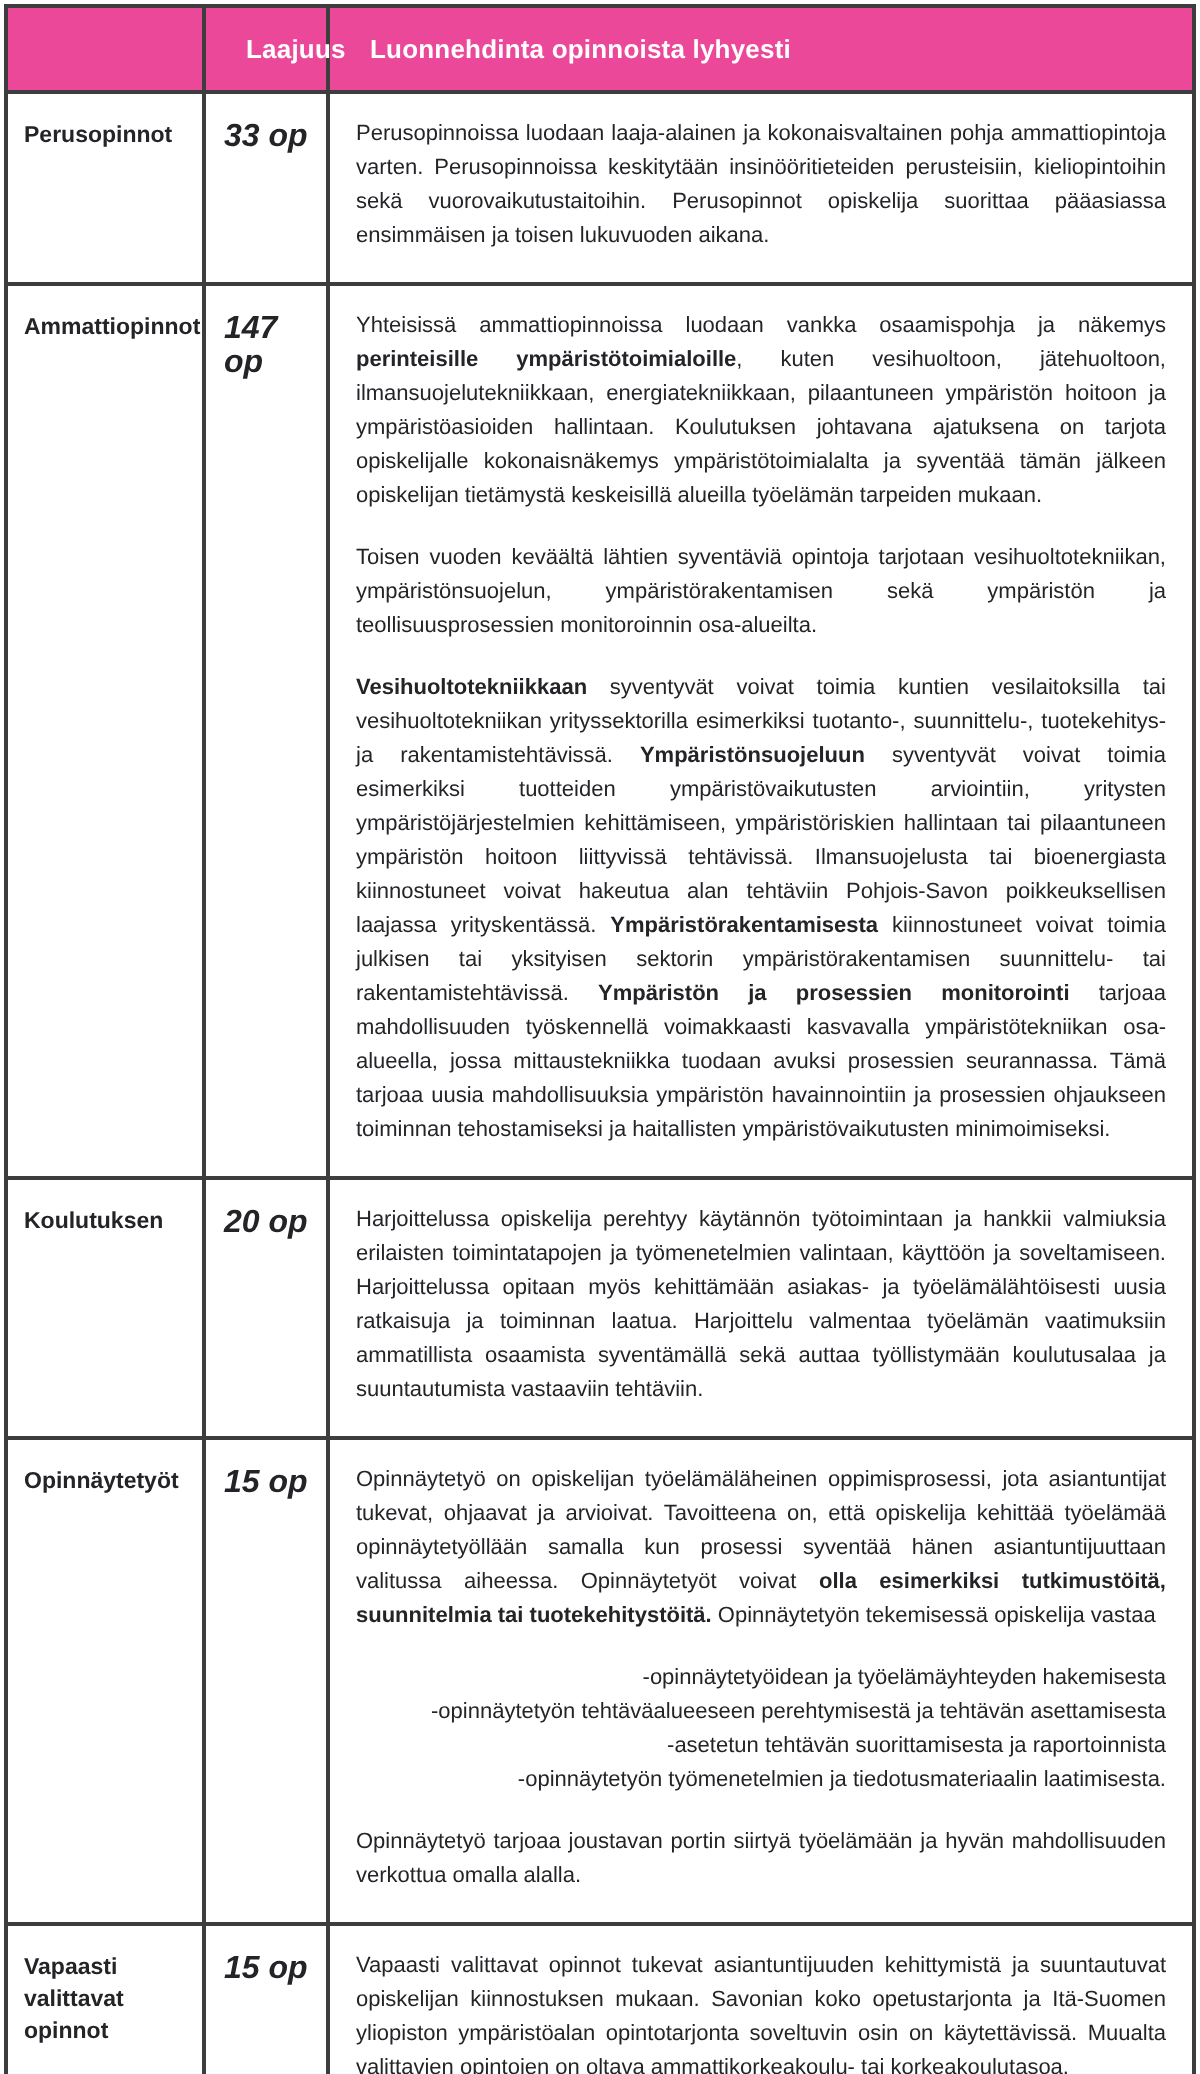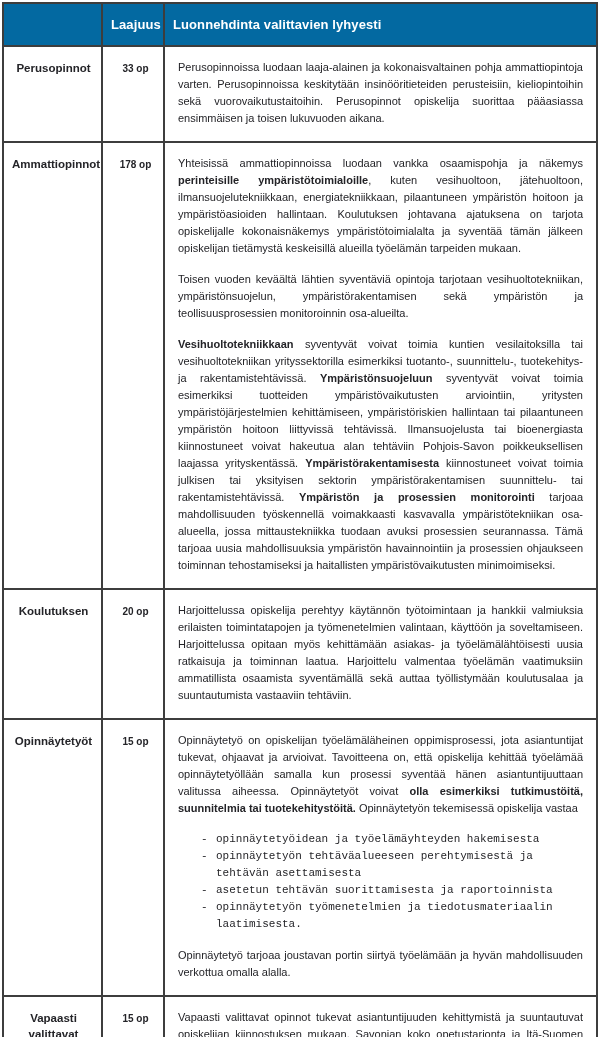--- a/index.html
+++ b/index.html
@@ -19,64 +19,63 @@
     width: 100%;
     table-layout: fixed;
   }
   col.c1 { width: 99px; }
   col.c2 { width: 62px; }
   col.c3 { width: auto; }
 
   th, td {
     border: 2px solid #3d3d3d;
     vertical-align: top;
-    text-align: center;
   }
   thead th {
-    background: #0369a1;
+    background: #ec4899;
     color: #ffffff;
     font-size: 13px;
     font-weight: bold;
     text-align: left;
-    padding: 13px 8px;
+    padding: 13px 20px;
     letter-spacing: 0.1px;
   }
   td {
     font-size: 11px;
     line-height: 17px;
   }
   td.label-cell {
     font-weight: bold;
     font-size: 11.5px;
     padding: 13px 6px 8px 8px;
     line-height: 16px;
   }
   td.extent-cell {
     font-weight: bold;
-    font-size: 10px;
+    font-size: 16px;
     padding: 13px 4px 8px 9px;
+    font-style: italic;
   }
   td.desc-cell {
     padding: 4px 13px 6px 13px;
     text-align: justify;
   }
   td.desc-cell p {
     margin: 8px 0 14px 0;
   }
   td.desc-cell p:last-child {
     margin-bottom: 8px;
   }
   td.desc-cell ul {
     list-style: none;
     margin: 0 0 14px 0;
     padding: 0 0 0 38px;
   }
   td.desc-cell li {
-    text-align: left;
-    font-family: Liberation Mono, monospace;
+    text-align: right;
   }
   td.desc-cell li::before {
     content: "-";
     display: inline-block;
     width: 15px;
     margin-left: -15px;
   }
   b { font-weight: bold; }
 </style>
 </head>
@@ -86,34 +85,34 @@
   <table class="modules">
     <colgroup>
       <col class="c1">
         <col class="c2">
         <col class="c3">
     </colgroup>
     <thead>
       <tr>
         <th></th>
         <th>Laajuus</th>
-        <th>Luonnehdinta valittavien lyhyesti</th>
+        <th>Luonnehdinta opinnoista lyhyesti</th>
       </tr>
     </thead>
     <tbody id="rows">
         <tr>
           <td class="label-cell">Perusopinnot</td>
           <td class="extent-cell">33 op</td>
           <td class="desc-cell">
             <p><span>Perusopinnoissa luodaan laaja-alainen ja kokonaisvaltainen pohja ammattiopintoja varten. Perusopinnoissa keskitytään insinööritieteiden perusteisiin, kieliopintoihin sekä vuorovaikutustaitoihin. Perusopinnot opiskelija suorittaa pääasiassa ensimmäisen ja toisen lukuvuoden aikana.</span></p>
           </td>
         </tr>
         <tr>
           <td class="label-cell">Ammattiopinnot</td>
-          <td class="extent-cell">178 op</td>
+          <td class="extent-cell">147 op</td>
           <td class="desc-cell">
             <p><span>Yhteisissä ammattiopinnoissa luodaan vankka osaamispohja ja näkemys </span><b>perinteisille ympäristötoimialoille</b><span>, kuten vesihuoltoon, jätehuoltoon, ilmansuojelutekniikkaan, energiatekniikkaan, pilaantuneen ympäristön hoitoon ja ympäristöasioiden hallintaan. Koulutuksen johtavana ajatuksena on tarjota opiskelijalle kokonaisnäkemys ympäristötoimialalta ja syventää tämän jälkeen opiskelijan tietämystä keskeisillä alueilla työelämän tarpeiden mukaan.</span></p>
             <p><span>Toisen vuoden keväältä lähtien syventäviä opintoja tarjotaan vesihuoltotekniikan, ympäristönsuojelun, ympäristörakentamisen sekä ympäristön ja teollisuusprosessien monitoroinnin osa-alueilta.</span></p>
             <p><b>Vesihuoltotekniikkaan</b><span> syventyvät voivat toimia kuntien vesilaitoksilla tai vesihuoltotekniikan yrityssektorilla esimerkiksi tuotanto-, suunnittelu-, tuotekehitys- ja rakentamistehtävissä. </span><b>Ympäristönsuojeluun</b><span> syventyvät voivat toimia esimerkiksi tuotteiden ympäristövaikutusten arviointiin, yritysten ympäristöjärjestelmien kehittämiseen, ympäristöriskien hallintaan tai pilaantuneen ympäristön hoitoon liittyvissä tehtävissä. Ilmansuojelusta tai bioenergiasta kiinnostuneet voivat hakeutua alan tehtäviin Pohjois-Savon poikkeuksellisen laajassa yrityskentässä. </span><b>Ympäristörakentamisesta</b><span> kiinnostuneet voivat toimia julkisen tai yksityisen sektorin ympäristörakentamisen suunnittelu- tai rakentamistehtävissä. </span><b>Ympäristön ja prosessien monitorointi</b><span> tarjoaa mahdollisuuden työskennellä voimakkaasti kasvavalla ympäristötekniikan osa-alueella, jossa mittaustekniikka tuodaan avuksi prosessien seurannassa.  Tämä tarjoaa uusia mahdollisuuksia ympäristön havainnointiin ja prosessien ohjaukseen toiminnan tehostamiseksi ja haitallisten ympäristövaikutusten minimoimiseksi.</span></p>
           </td>
         </tr>
         <tr>
           <td class="label-cell">Koulutuksen</td>
           <td class="extent-cell">20 op</td>
           <td class="desc-cell">

